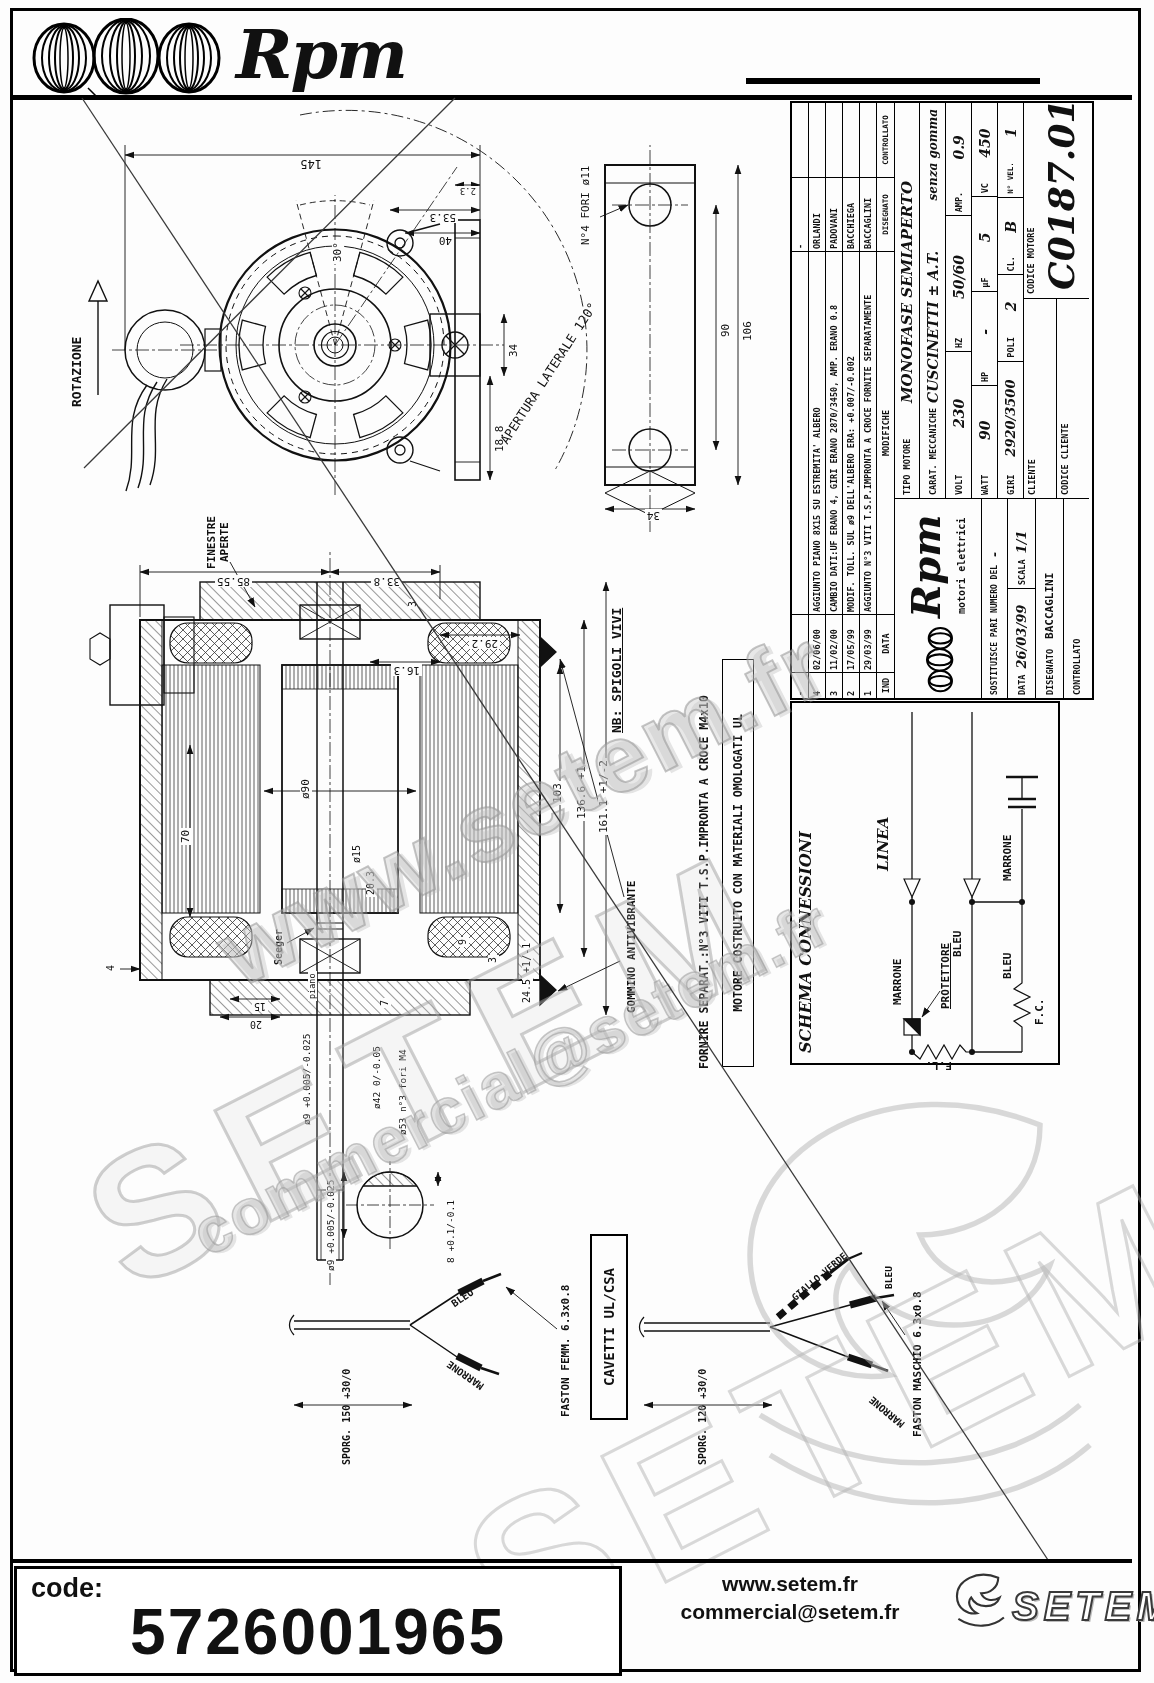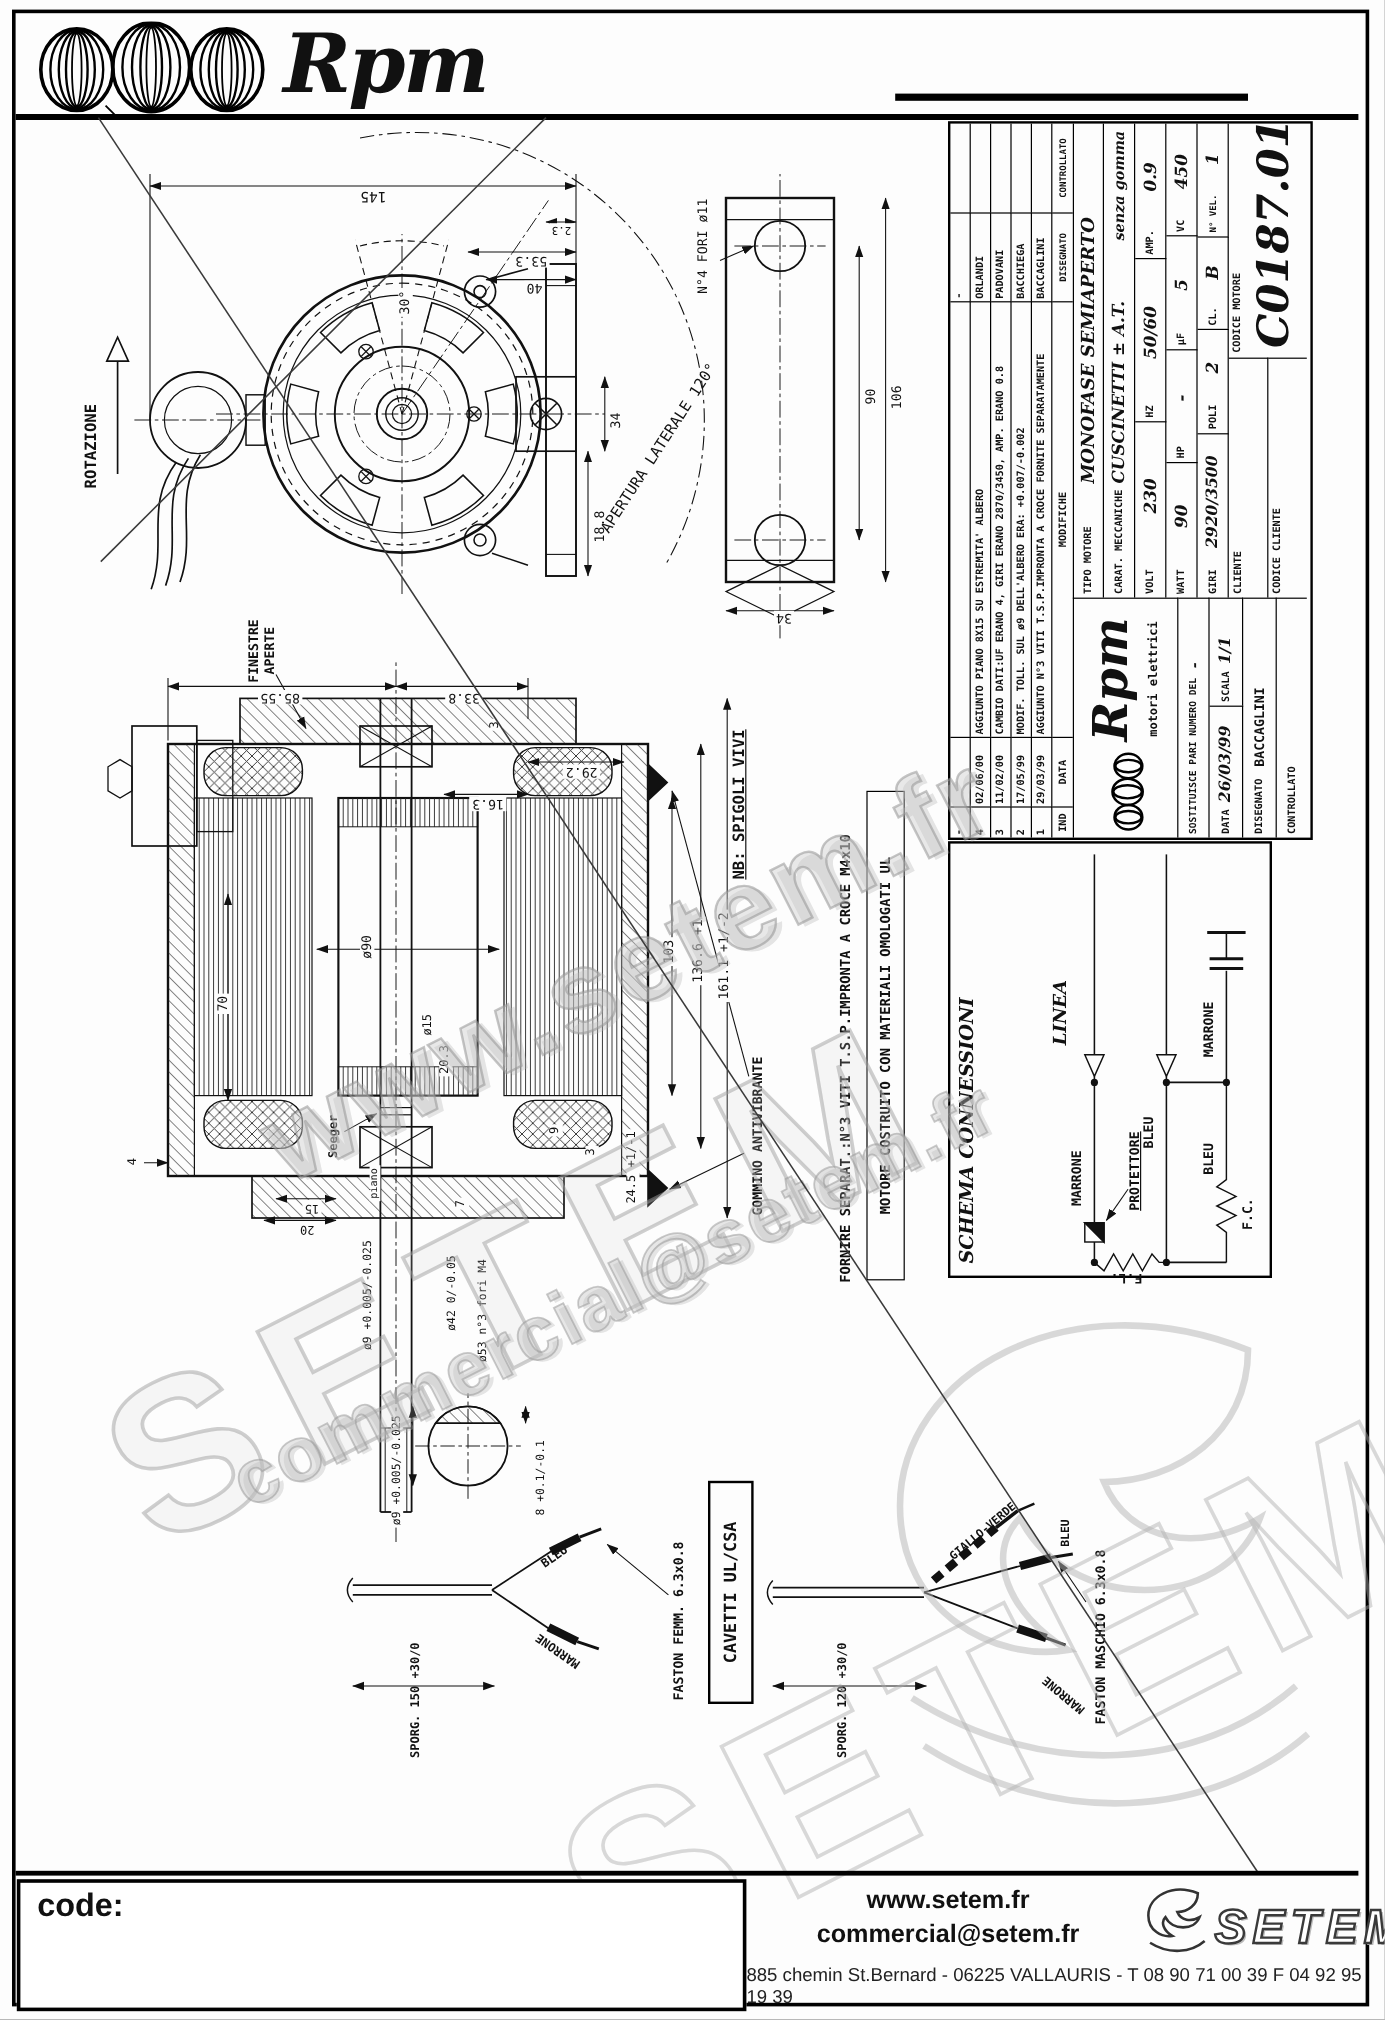--- a/index.html
+++ b/index.html
@@ -544,26 +544,26 @@
   </svg>
 
   <svg width="1154" height="1683" viewBox="0 0 1154 1683" style="position:absolute;left:0;top:0;pointer-events:none">
     <line x1="82" y1="98" x2="1048" y2="1560" stroke="#3a3a3a" stroke-width="1.3"></line>
     <line x1="455" y1="98" x2="84" y2="468" stroke="#3a3a3a" stroke-width="1.3"></line>
   </svg>
 
   <div class="hline" style="left:13px;top:1559px;width:1119px;height:4px"></div>
   <div class="codebox">
     <div style="position:absolute;left:14px;top:4px;font-size:27px;font-weight:bold;font-family:Liberation Sans, sans-serif">code:</div>
+    <div style="position:absolute;left:0;top:26px;width:100%;text-align:center;font-size:64px;font-weight:bold;letter-spacing:2px;font-family:'Liberation Sans',sans-serif">5726001965</div>
   </div>
   <div style="position:absolute;left:620px;top:1572px;width:340px;text-align:center;font-family:'Liberation Sans',sans-serif">
     <div style="font-size:21px;font-weight:bold">www.setem.fr</div>
     <div style="font-size:21px;font-weight:bold;margin-top:4px">commercial@setem.fr</div>
   </div>
-  <div style="position:absolute;left:622px;top:1638px;width:520px;font-size:15.5px;font-family:'Liberation Sans',sans-serif;color:#222">885 chemin St.Bernard  -  06225 VALLAURIS  -  T 08 90 71 00 39   F 04 92 95 19 39</div>
   <svg width="62" height="64" viewBox="0 0 86 90" style="position:absolute;left:948px;top:1572px">
     <g fill="none" stroke="#333" stroke-width="3">
       <path d="M70,8 C40,-4 12,12 12,34 C12,52 28,60 40,58 C30,52 26,42 32,36 C40,52 66,52 72,36 C62,42 50,40 46,30 C58,30 70,22 70,8 Z"></path>
       <path d="M14,66 C36,80 62,78 78,64"></path>
     </g>
   </svg>
   <div class="setem-word" style="position:absolute;left:1012px;top:1584px;font-size:40px">SETEM</div>
 </div>
 
 </body></html>

